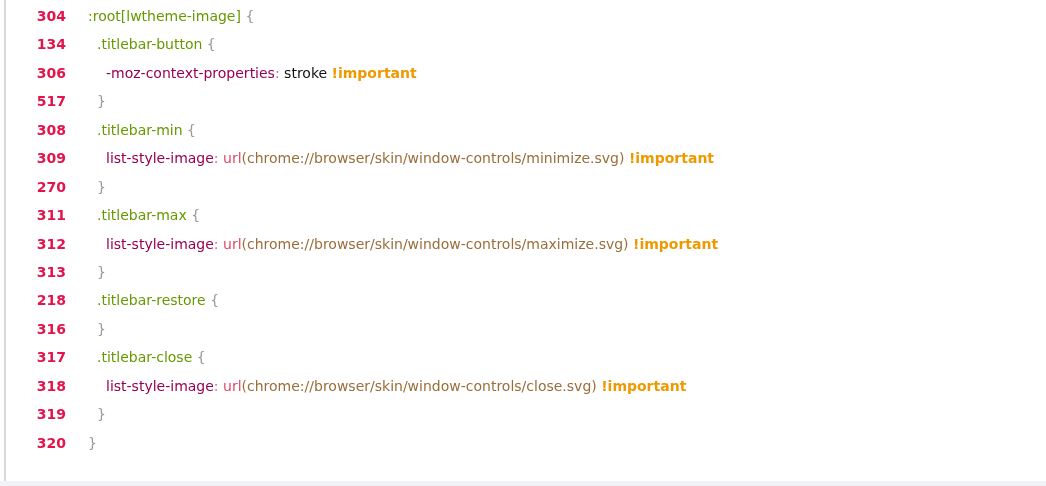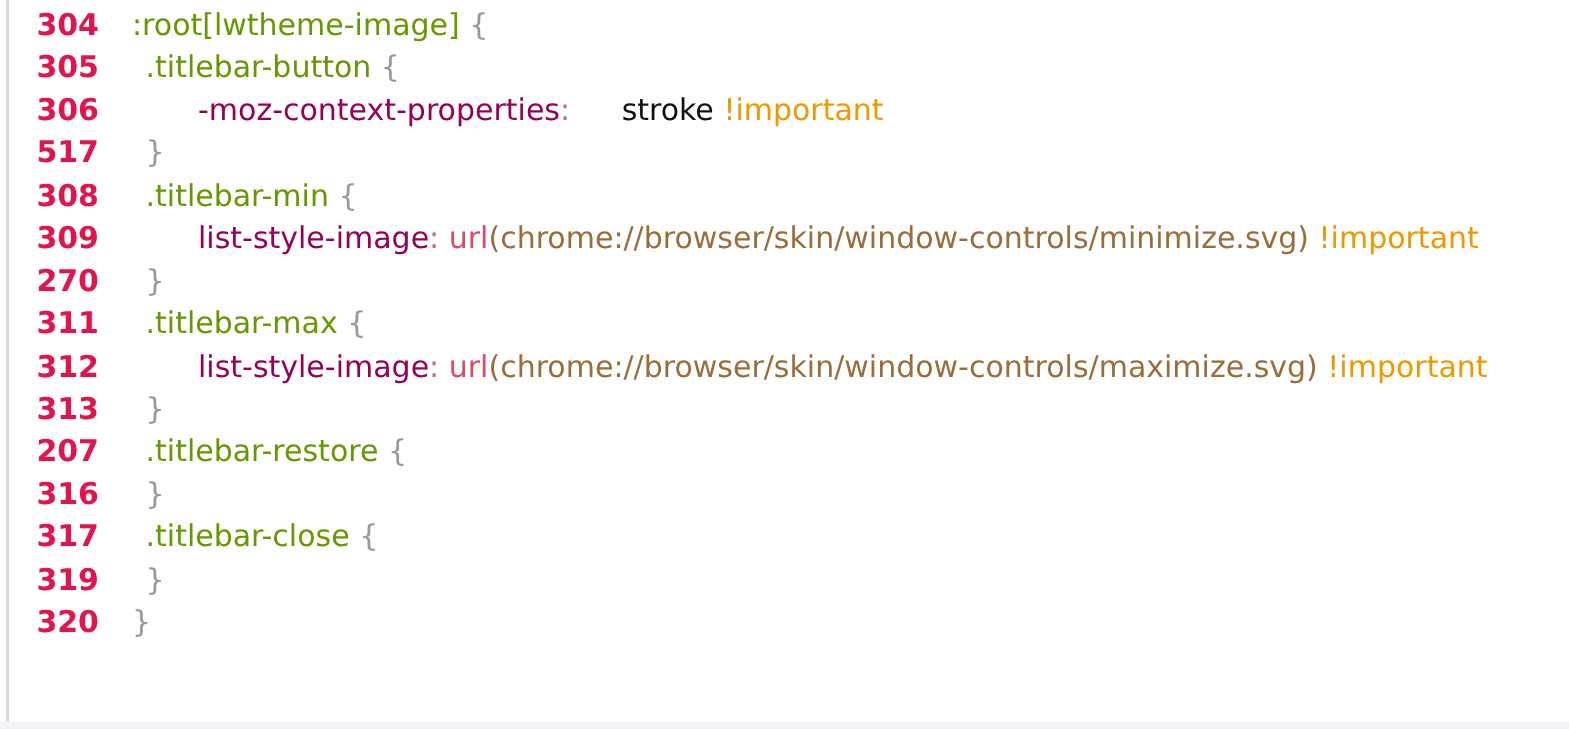--- a/index.html
+++ b/index.html
@@ -9,21 +9,21 @@
     width: 1046px;
     height: 486px;
     overflow: hidden;
   }
   #viewport {
     position: relative;
     width: 1046px;
     height: 486px;
     background: #ffffff;
     font-family: "DejaVu Sans", "Liberation Sans", sans-serif;
-    font-size: 20px;
+    font-size: 14px;
     color: #111111;
   }
   #left-rule {
     position: absolute;
     left: 4px;
     top: 0;
     width: 2px;
     height: 100%;
     background: #d9d9d9;
   }
@@ -53,43 +53,44 @@
     text-align: right;
     font-weight: bold;
     color: var(--c-number, #e3134b);
   }
   .code {
     padding-left: 22px;
   }
   .tk-sel { color: var(--c-selector, #669900); text-align: center; }
   .tk-pun { color: var(--c-punctuation, #999999); }
   .tk-col { color: var(--c-colon, #c467a0); }
-  .tk-prop { color: var(--c-property, #990055); margin-left: 26px; }
-  .tk-val { color: var(--c-value, #111111); margin-left: 28px; }
+  .tk-prop { color: var(--c-property, #990055); }
+  .tk-val { color: var(--c-value, #111111); }
   .tk-fun { color: var(--c-function, #dd4a68); }
   .tk-url { color: var(--c-url, #9a6e3a); }
-  .tk-imp { color: var(--c-important, #ee9900); font-weight: normal; }
+  .tk-imp { color: var(--c-important, #ee9900); font-weight: bold; }
   .tk-sp { }
 </style>
 </head>
 <body>
 
 <div id="viewport">
   <div id="left-rule"></div>
   <div id="code-area">
       <div class="line"><span class="ln">304</span><span class="code" style="padding-left: 22px;"><span class="tk-sel">:root[lwtheme-image]</span><span class="tk-sp"> </span><span class="tk-pun">{</span></span></div>
-      <div class="line"><span class="ln">305</span><span class="code" style="padding-left: 31px;"><span class="tk-sel">.titlebar-button</span><span class="tk-sp"> </span><span class="tk-pun">{</span></span></div>
+      <div class="line"><span class="ln">134</span><span class="code" style="padding-left: 31px;"><span class="tk-sel">.titlebar-button</span><span class="tk-sp"> </span><span class="tk-pun">{</span></span></div>
       <div class="line"><span class="ln">306</span><span class="code" style="padding-left: 40px;"><span class="tk-prop">-moz-context-properties</span><span class="tk-col">:</span><span class="tk-sp"> </span><span class="tk-val">stroke</span><span class="tk-sp"> </span><span class="tk-imp">!important</span></span></div>
       <div class="line"><span class="ln">517</span><span class="code" style="padding-left: 31px;"><span class="tk-pun">}</span></span></div>
       <div class="line"><span class="ln">308</span><span class="code" style="padding-left: 31px;"><span class="tk-sel">.titlebar-min</span><span class="tk-sp"> </span><span class="tk-pun">{</span></span></div>
       <div class="line"><span class="ln">309</span><span class="code" style="padding-left: 40px;"><span class="tk-prop">list-style-image</span><span class="tk-col">:</span><span class="tk-sp"> </span><span class="tk-fun">url</span><span class="tk-url">(chrome://browser/skin/window-controls/minimize.svg)</span><span class="tk-sp"> </span><span class="tk-imp">!important</span></span></div>
       <div class="line"><span class="ln">270</span><span class="code" style="padding-left: 31px;"><span class="tk-pun">}</span></span></div>
       <div class="line"><span class="ln">311</span><span class="code" style="padding-left: 31px;"><span class="tk-sel">.titlebar-max</span><span class="tk-sp"> </span><span class="tk-pun">{</span></span></div>
       <div class="line"><span class="ln">312</span><span class="code" style="padding-left: 40px;"><span class="tk-prop">list-style-image</span><span class="tk-col">:</span><span class="tk-sp"> </span><span class="tk-fun">url</span><span class="tk-url">(chrome://browser/skin/window-controls/maximize.svg)</span><span class="tk-sp"> </span><span class="tk-imp">!important</span></span></div>
       <div class="line"><span class="ln">313</span><span class="code" style="padding-left: 31px;"><span class="tk-pun">}</span></span></div>
-      <div class="line"><span class="ln">207</span><span class="code" style="padding-left: 31px;"><span class="tk-sel">.titlebar-restore</span><span class="tk-sp"> </span><span class="tk-pun">{</span></span></div>
+      <div class="line"><span class="ln">218</span><span class="code" style="padding-left: 31px;"><span class="tk-sel">.titlebar-restore</span><span class="tk-sp"> </span><span class="tk-pun">{</span></span></div>
       <div class="line"><span class="ln">316</span><span class="code" style="padding-left: 31px;"><span class="tk-pun">}</span></span></div>
       <div class="line"><span class="ln">317</span><span class="code" style="padding-left: 31px;"><span class="tk-sel">.titlebar-close</span><span class="tk-sp"> </span><span class="tk-pun">{</span></span></div>
+      <div class="line"><span class="ln">318</span><span class="code" style="padding-left: 40px;"><span class="tk-prop">list-style-image</span><span class="tk-col">:</span><span class="tk-sp"> </span><span class="tk-fun">url</span><span class="tk-url">(chrome://browser/skin/window-controls/close.svg)</span><span class="tk-sp"> </span><span class="tk-imp">!important</span></span></div>
       <div class="line"><span class="ln">319</span><span class="code" style="padding-left: 31px;"><span class="tk-pun">}</span></span></div>
       <div class="line"><span class="ln">320</span><span class="code" style="padding-left: 22px;"><span class="tk-pun">}</span></span></div>
     </div>
   <div id="bottom-strip"></div>
 </div>
 
 </body></html>

